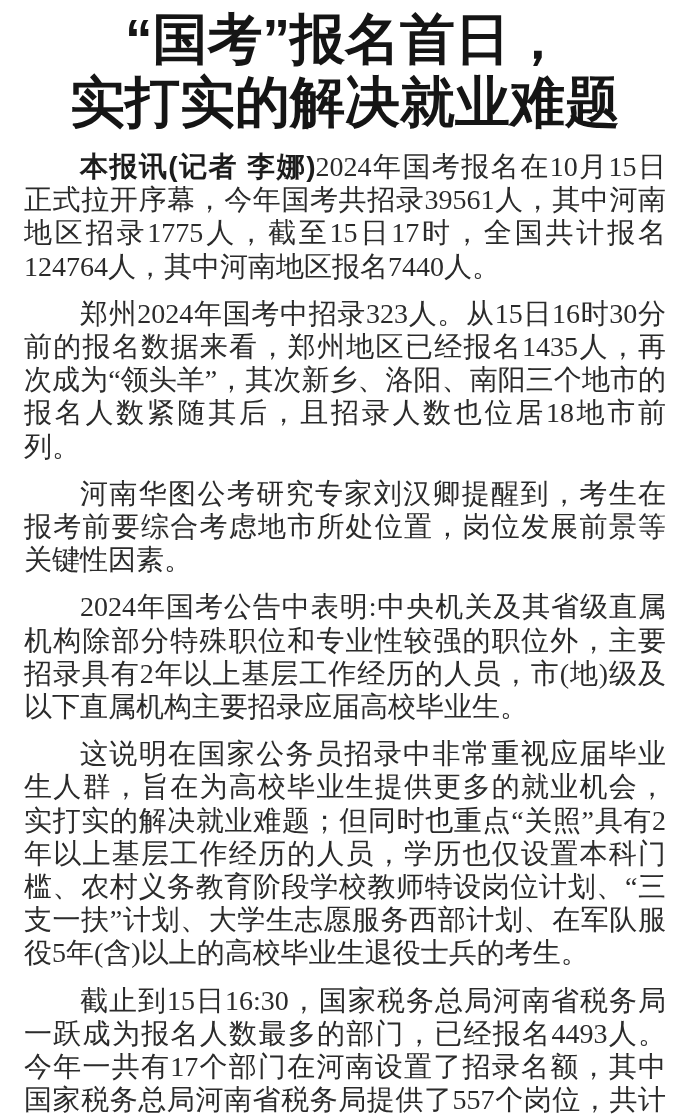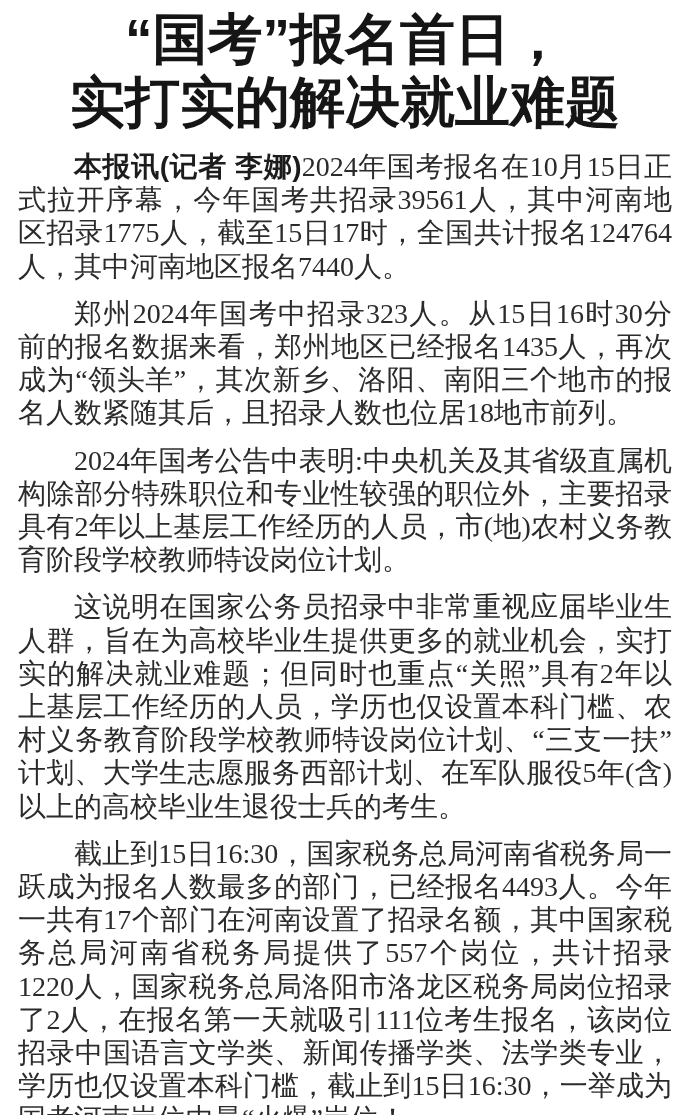--- a/index.html
+++ b/index.html
@@ -4,21 +4,21 @@
 <style>
   html, body {
     margin: 0;
     padding: 0;
     background: #ffffff;
   }
   .page {
     width: 690px;
     height: 1115px;
     box-sizing: border-box;
-    padding: 0 4px;
+    padding: 0 10px;
     background: #ffffff;
     overflow: hidden;
     font-family: "Liberation Serif", "DejaVu Serif", serif;
   }
   .title {
     margin: 8px 0 16px 0;
     text-align: center;
     font-family: "Liberation Sans", "DejaVu Sans", sans-serif;
     font-weight: 900;
     font-size: 55px;
@@ -53,17 +53,18 @@
 
 <div class="page">
   <h1 class="title">
     <span class="title-line">“国考”报名首日，</span>
     <span class="title-line">实打实的解决就业难题</span>
   </h1>
 
   <div class="article-body">
     <p class="para"><span class="byline-lead">本报讯(记者 李娜)</span><span>2024年国考报名在10月15日正式拉开序幕，今年国考共招录39561人，其中河南地区招录1775人，截至15日17时，全国共计报名124764人，其中河南地区报名7440人。</span></p>
     <p class="para"><span>郑州2024年国考中招录323人。从15日16时30分前的报名数据来看，郑州地区已经报名1435人，再次成为“领头羊”，其次新乡、洛阳、南阳三个地市的报名人数紧随其后，且招录人数也位居18地市前列。</span></p>
-    <p class="para"><span>2024年国考公告中表明:中央机关及其省级直属机构除部分特殊职位和专业性较强的职位外，主要招录具有2年以上基层工作经历的人员，市(地)农村义务教育阶段学校教师特设岗位计划。</span></p>
+    <p class="para"><span>河南华图公考研究专家刘汉卿提醒到，考生在报考前要综合考虑地市所处位置，岗位发展前景等关键性因素。</span></p>
+    <p class="para"><span>2024年国考公告中表明:中央机关及其省级直属机构除部分特殊职位和专业性较强的职位外，主要招录具有2年以上基层工作经历的人员，市(地)级及以下直属机构主要招录应届高校毕业生。</span></p>
     <p class="para"><span>这说明在国家公务员招录中非常重视应届毕业生人群，旨在为高校毕业生提供更多的就业机会，实打实的解决就业难题；但同时也重点“关照”具有2年以上基层工作经历的人员，学历也仅设置本科门槛、农村义务教育阶段学校教师特设岗位计划、“三支一扶”计划、大学生志愿服务西部计划、在军队服役5年(含)以上的高校毕业生退役士兵的考生。</span></p>
     <p class="para"><span>截止到15日16:30，国家税务总局河南省税务局一跃成为报名人数最多的部门，已经报名4493人。今年一共有17个部门在河南设置了招录名额，其中国家税务总局河南省税务局提供了557个岗位，共计招录1220人，国家税务总局洛阳市洛龙区税务局岗位招录了2人，在报名第一天就吸引111位考生报名，该岗位招录中国语言文学类、新闻传播学类、法学类专业，学历也仅设置本科门槛，截止到15日16:30，一举成为国考河南岗位中最“火爆”岗位！</span></p>
   </div>
 </div>
 
 </body></html>

